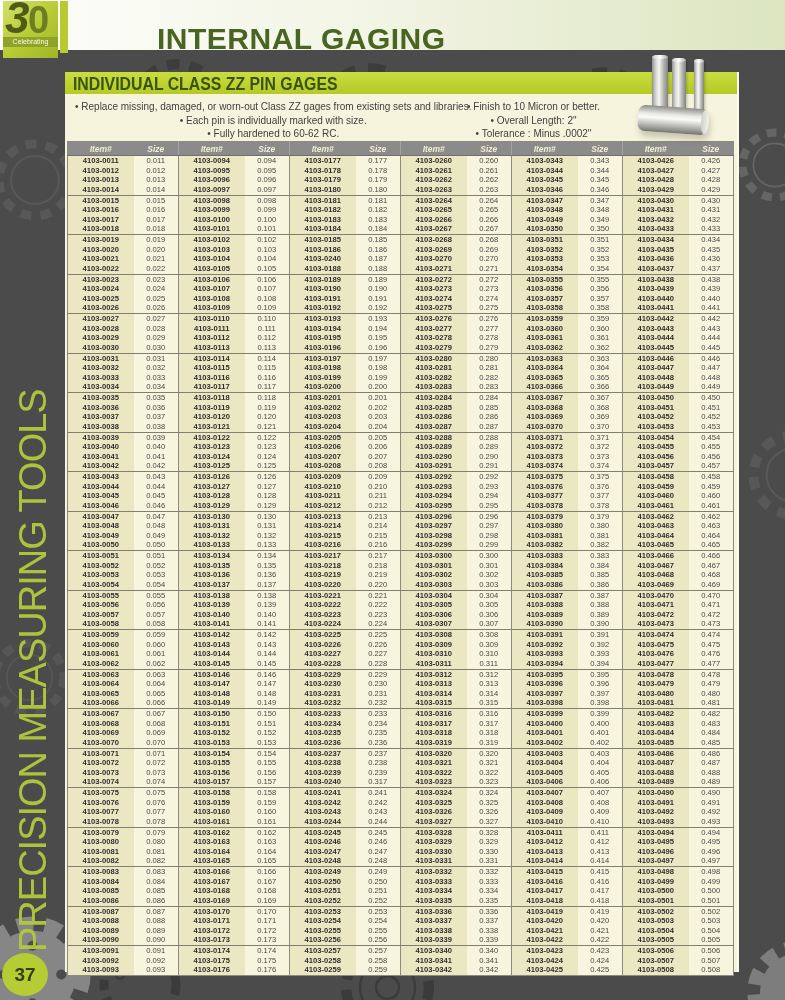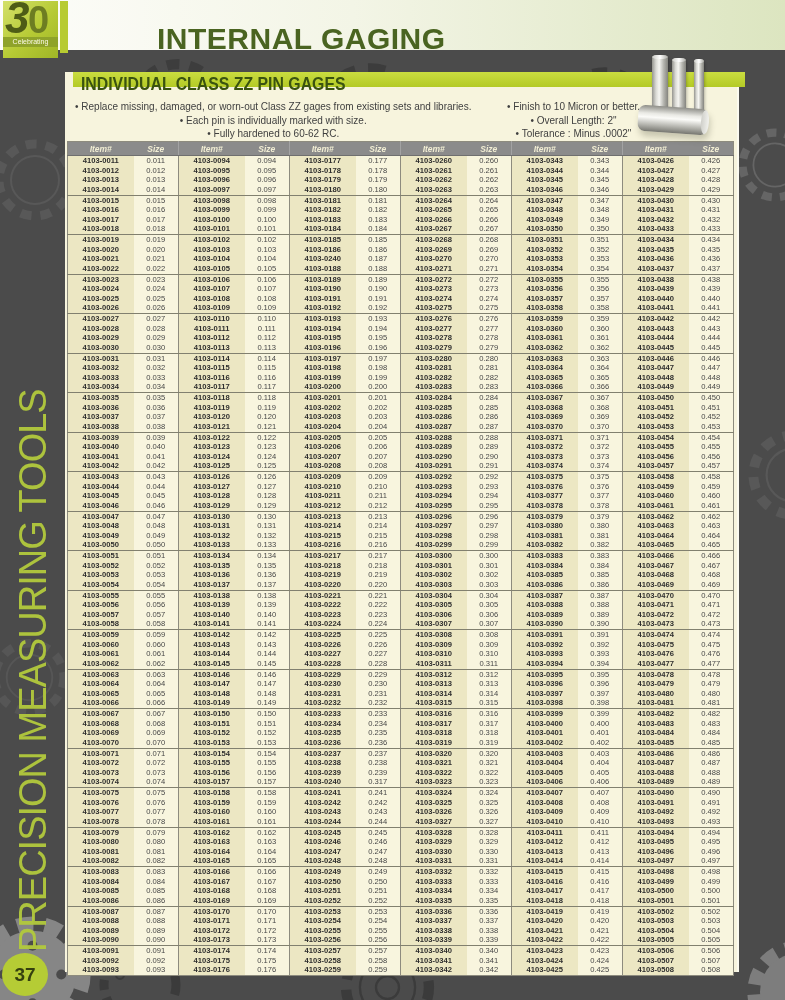--- a/index.html
+++ b/index.html
@@ -21,30 +21,30 @@
   .logo-year{position:absolute;left:0;top:44px;width:55px;text-align:left;font-size:15px;font-weight:bold;
     color:#ccdd55;letter-spacing:2px;
     text-shadow:-1px 0 #454f12,1px 0 #454f12,0 -1px #454f12,0 1px #454f12;margin-top:18px;}
   .logo-bar{position:absolute;left:60px;top:1px;width:8px;height:52px;background:#b7cb31;z-index:6;}
   
   .gear{position:absolute;z-index:0;}
   .gear-light{z-index:1;}
   
   .card{position:absolute;left:65px;top:72px;width:672px;height:900px;background:#f7f4dd;z-index:2;
     border-right:2px solid #fbfaf0;}
-  .section-bar{position:absolute;left:8px;top:0;width:672px;height:15px;
+  .section-bar{position:absolute;left:0;top:0;width:672px;height:22px;
     background:linear-gradient(180deg,#cadd40 0%,#b4ca26 100%);}
   .section-title{display:inline-block;transform:scaleX(.88);transform-origin:left center;
     font-size:18px;font-weight:bold;color:#3a5310;line-height:25px;padding-left:9px;letter-spacing:0;white-space:nowrap;}
   .intro{position:absolute;left:0;top:25px;width:672px;height:44px;}
   .bullets{position:absolute;top:3px;margin:0;padding:0;list-style:none;}
   .bullets li{font-size:10px;line-height:13.5px;color:#3f3f3f;white-space:nowrap;text-align:center;}
   .bullets li::before{content:"•  ";color:#3f3f3f;}
   .bullets-left{left:10px;}
-  .bullets-right{left:442px;}
+  .bullets-right{left:402px;}
   
   .pin-table{position:absolute;left:2px;top:69px;width:666px;height:816px;
     border-collapse:collapse;table-layout:fixed;border:1px solid #8d8b7e;}
   .pin-table thead tr{height:14px;}
   .pin-table th{background:#8b8b8b;color:#f2eed4;font-size:8.5px;font-weight:bold;font-style:italic;
     padding:0;text-align:center;border-bottom:1px solid #6f6f6f;}
   .pin-table th.size{border-right:1px solid #a3a3a3;}
   .pin-table th.size:last-child{border-right:none;}
   .pin-table tbody tr{height:9.66px;}
   .pin-table td{padding:0;text-align:center;font-size:7.6px;line-height:9.6px;white-space:nowrap;overflow:hidden;}

